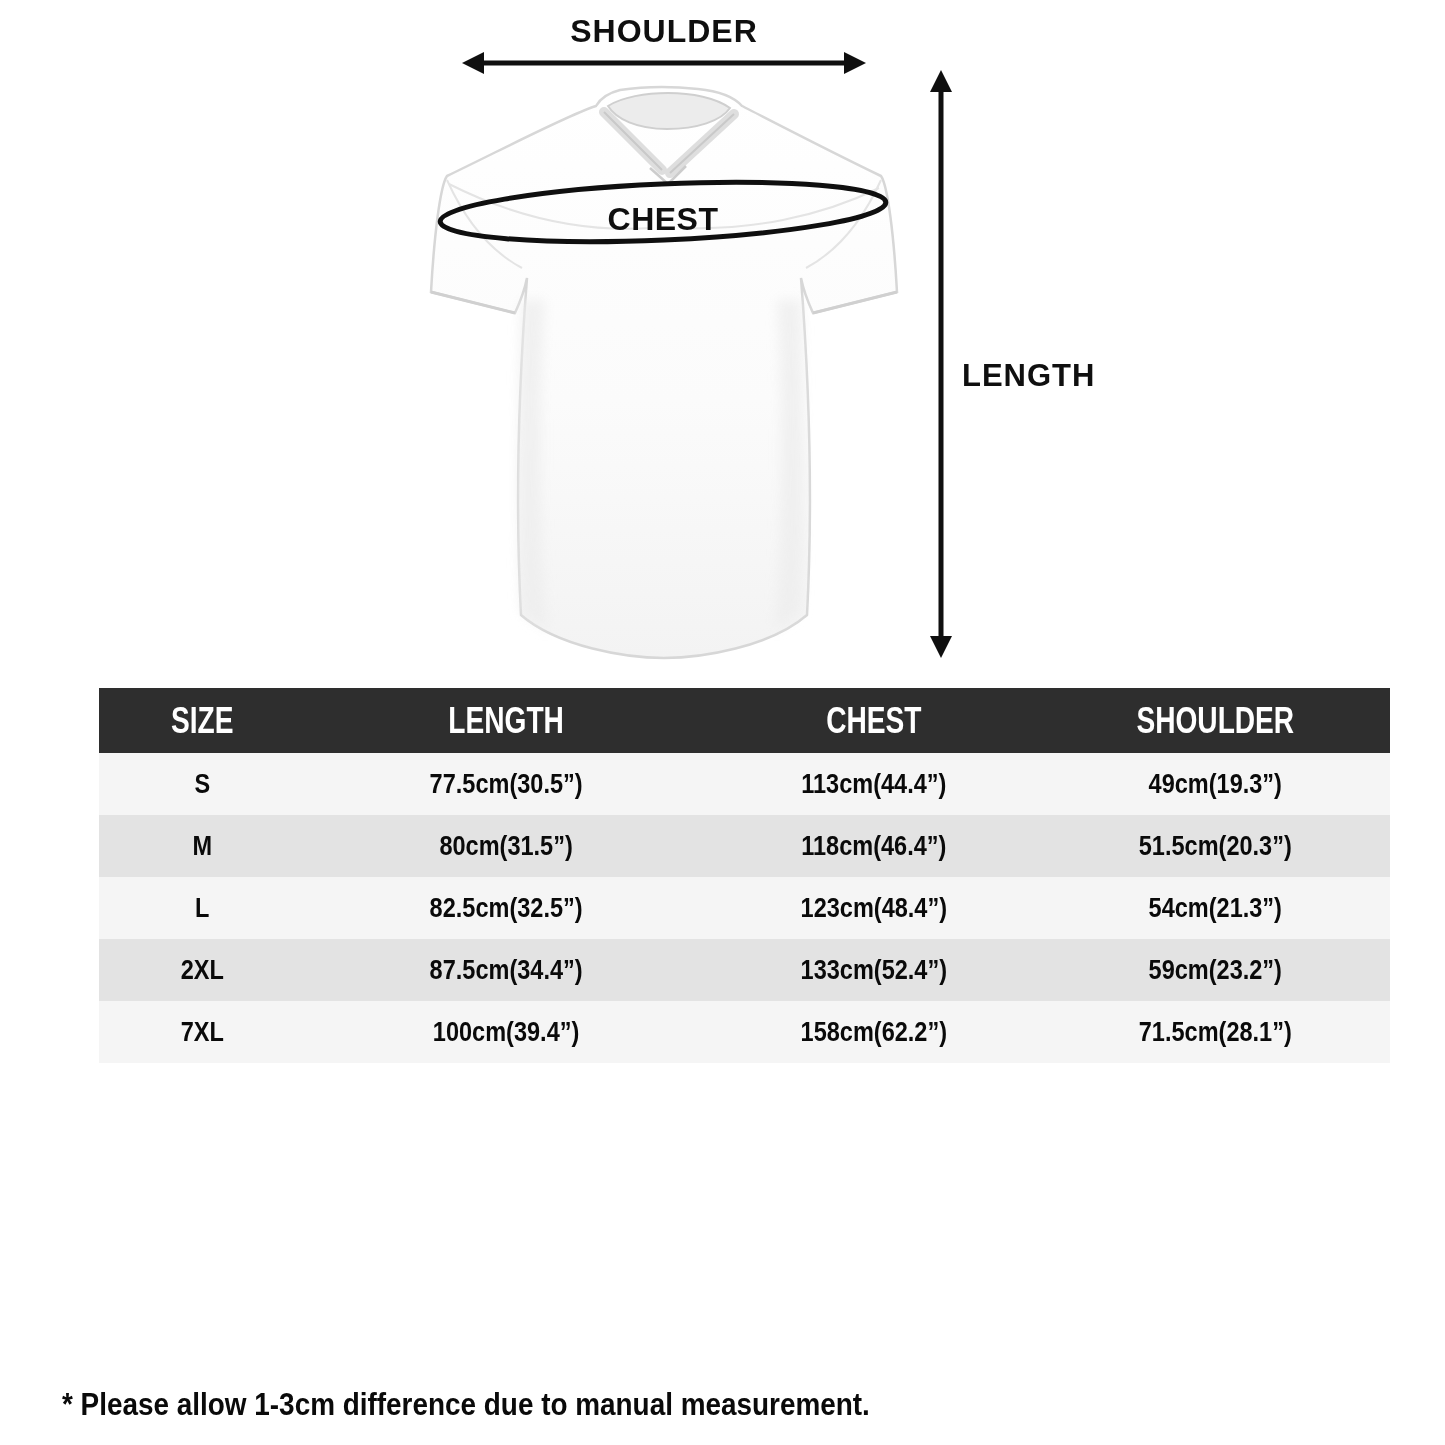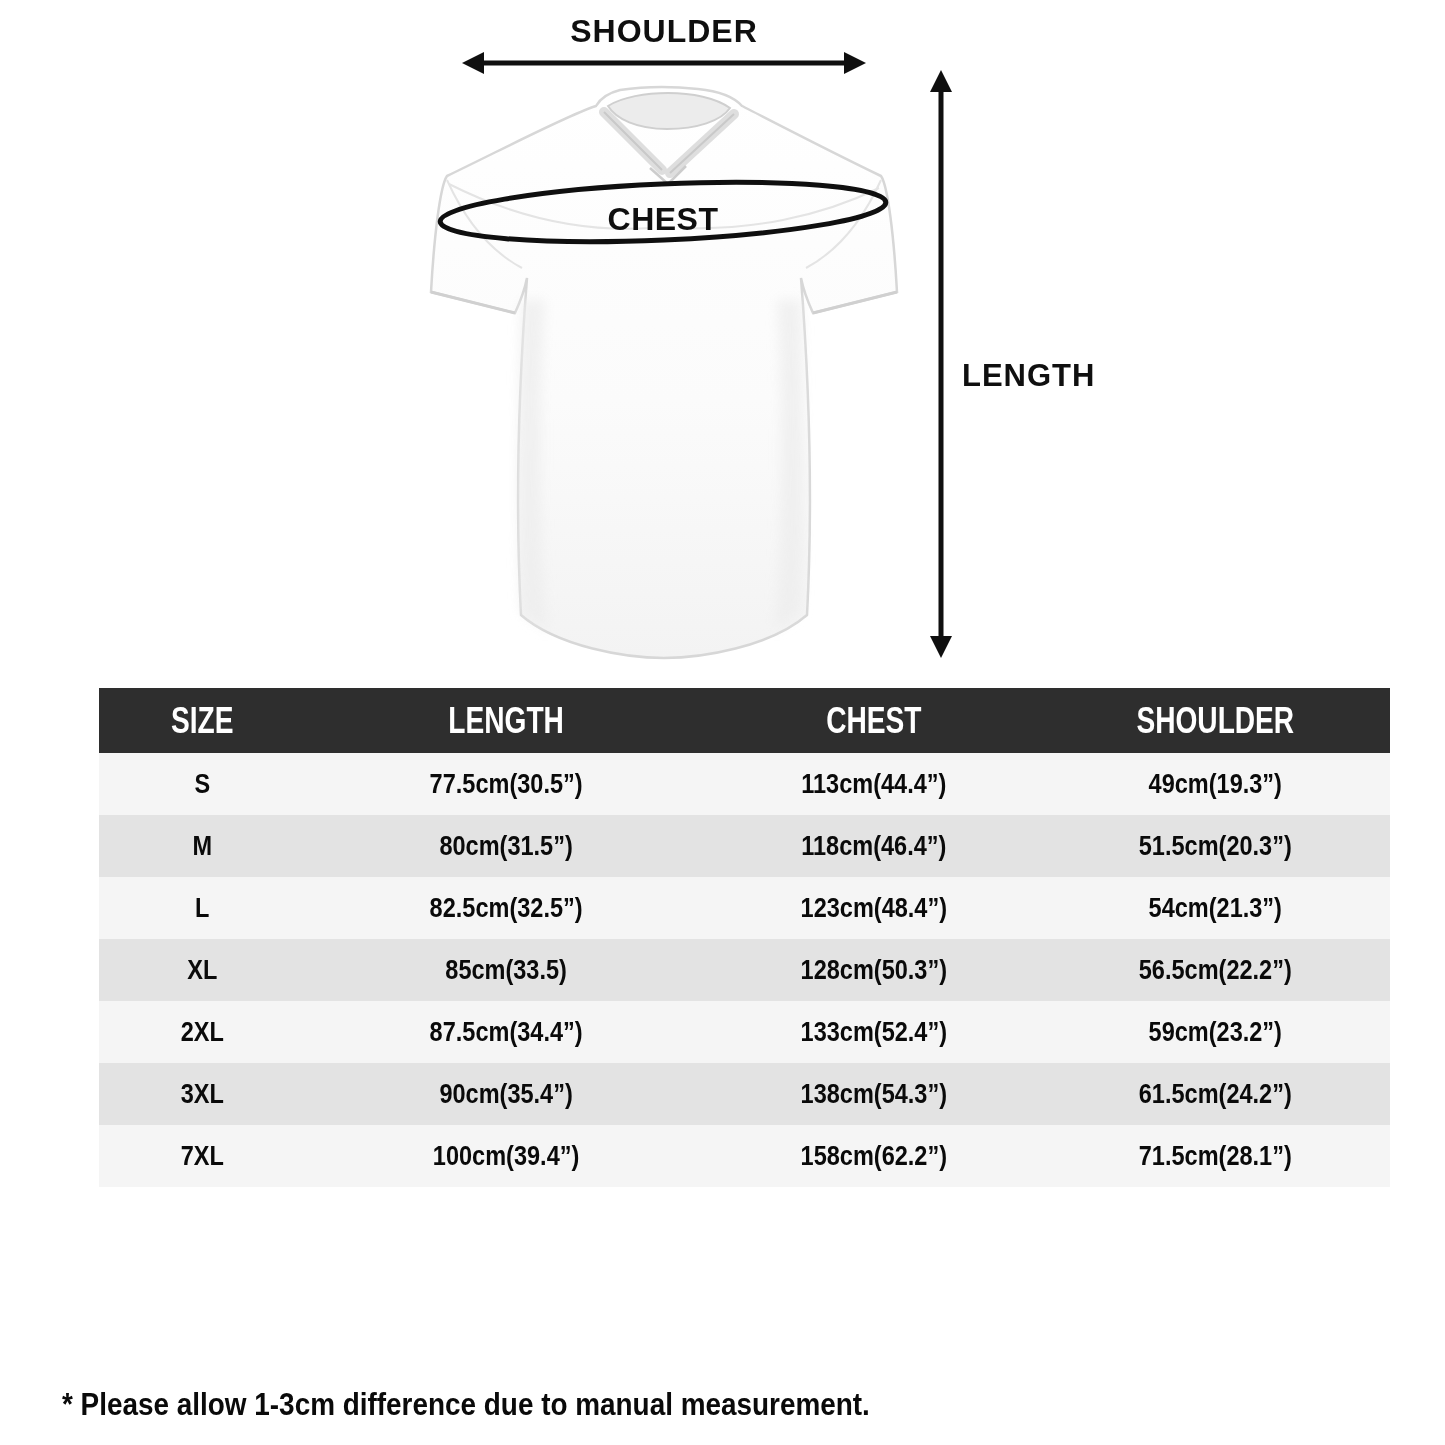--- a/index.html
+++ b/index.html
@@ -128,36 +128,24 @@
         <div class="td">118cm(46.4”)</div>
         <div class="td">51.5cm(20.3”)</div>
       </div>
       <div class="tr">
         <div class="td">L</div>
         <div class="td">82.5cm(32.5”)</div>
         <div class="td">123cm(48.4”)</div>
         <div class="td">54cm(21.3”)</div>
       </div>
       <div class="tr">
-        <div class="td">XL</div>
-        <div class="td">85cm(33.5)</div>
-        <div class="td">128cm(50.3”)</div>
-        <div class="td">56.5cm(22.2”)</div>
-      </div>
-      <div class="tr">
         <div class="td">2XL</div>
         <div class="td">87.5cm(34.4”)</div>
         <div class="td">133cm(52.4”)</div>
         <div class="td">59cm(23.2”)</div>
-      </div>
-      <div class="tr">
-        <div class="td">3XL</div>
-        <div class="td">90cm(35.4”)</div>
-        <div class="td">138cm(54.3”)</div>
-        <div class="td">61.5cm(24.2”)</div>
       </div>
       <div class="tr">
         <div class="td">7XL</div>
         <div class="td">100cm(39.4”)</div>
         <div class="td">158cm(62.2”)</div>
         <div class="td">71.5cm(28.1”)</div>
       </div>
     </div>
   </div>
 

